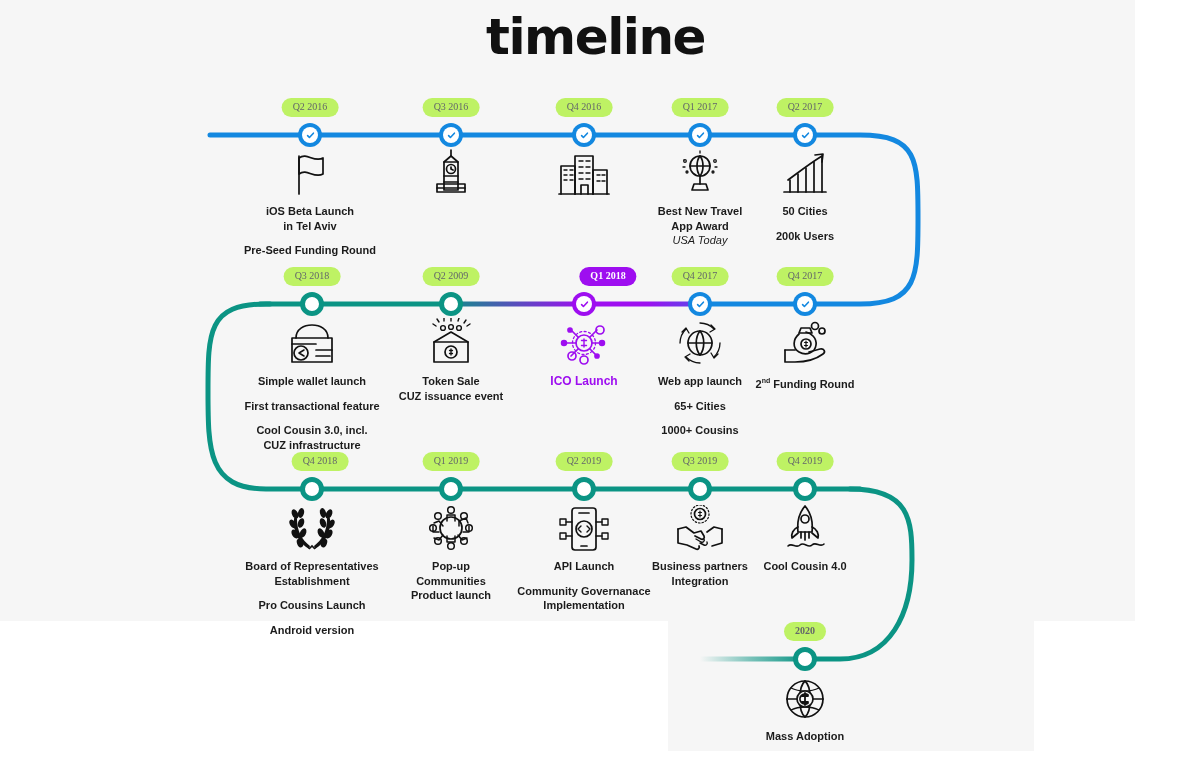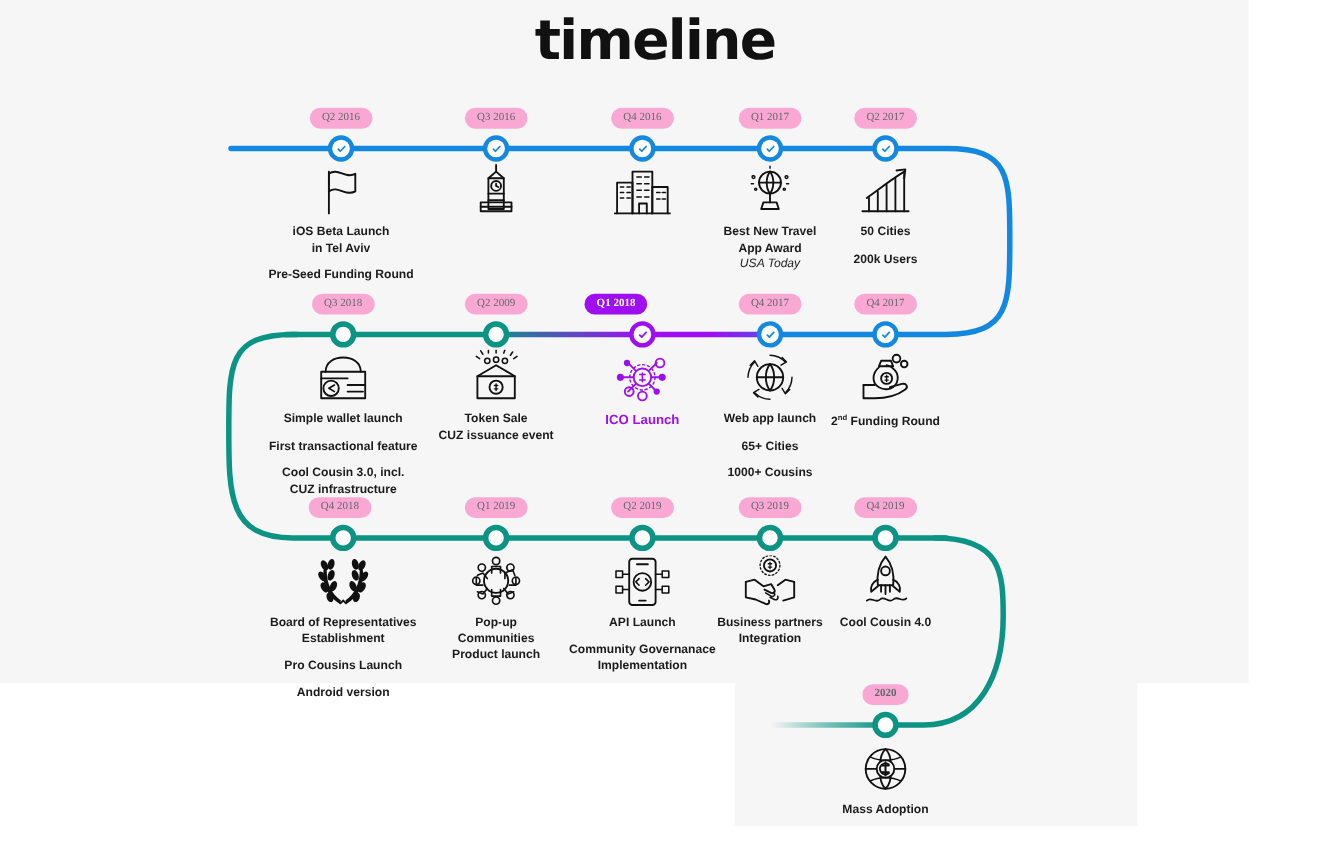--- a/index.html
+++ b/index.html
@@ -27,21 +27,21 @@
   .node{position:absolute;width:24px;height:24px;margin-left:-12px;margin-top:-12px;
         border-radius:50%;box-sizing:border-box;z-index:4;}
   .node.filled{background:#1388e0;display:flex;align-items:center;justify-content:center;}
   .node.filled .inner{width:16px;height:16px;border-radius:50%;background:#ffffff;
         display:flex;align-items:center;justify-content:center;}
   .node.filled .inner svg{display:block;}
   .node.hollow{background:#ffffff;border:5px solid #0b9484;}
 
   
   .pill{position:absolute;transform:translateX(-50%);
-        background:#f9a8d4;color:#63666a;border-radius:11px;
+        background:#bef264;color:#63666a;border-radius:11px;
         padding:3px 11px 4px;font-size:10px;line-height:12px;white-space:nowrap;
         font-family:"Liberation Serif","DejaVu Serif",serif;z-index:5;}
   .pill.highlight{background:#9e0ef0;color:#ffffff;font-weight:bold;}
 
   
   .milestone{position:absolute;transform:translateX(-50%);width:160px;text-align:center;z-index:3;}
   .m-icon{height:48px;display:flex;align-items:flex-end;justify-content:center;margin-bottom:6px;}
   .m-icon svg{display:block;}
   .m-lines{display:block;}
   .m-line{font-size:11px;line-height:14.5px;font-weight:bold;color:#1b1b1b;white-space:nowrap;}
@@ -258,21 +258,21 @@
                 <path d="M10 8 l-3 -2 M41 8 l3 -2"></path>
               </g>
             </g>
           </svg>
         </div>
         <div class="m-lines">
           <div class="m-line">Token Sale</div>
           <div class="m-line">CUZ issuance event</div>
         </div>
       </div>
-      <div class="pill highlight" style="left:560px;top:267px;">Q1 2018</div>
+      <div class="pill highlight" style="left:608px;top:267px;">Q1 2018</div>
       <div class="node filled" style="left:584px;top:304px;background:#9e0ef0;">
         <span class="inner">
           <svg width="11" height="11" viewBox="0 0 11 11">
             <path d="M2.6 5.6 L4.4 7.5 L8.4 3.2" fill="none" stroke="#9e0ef0" stroke-width="1.6" stroke-linecap="round" stroke-linejoin="round"></path>
           </svg>
         </span>
       </div>
       <div class="milestone" style="left:584px;top:320px;">
         <div class="m-icon">
           <svg width="56" height="50" viewBox="0 0 56 50">
@@ -348,21 +348,21 @@
               <circle cx="43" cy="11" r="3"></circle>
               <path d="M6 30 L6 42 L16 42 C26 42 36 40 44 34 C47 32 45 28 41 29 L30 32"></path>
               <path d="M6 30 L16 30"></path>
             </g>
           </svg>
         </div>
         <div class="m-lines">
           <div class="m-line">2<sup>nd</sup> Funding Round</div>
         </div>
       </div>
-      <div class="pill" style="left:309px;top:452px;">Q4 2018</div>
+      <div class="pill" style="left:320px;top:452px;">Q4 2018</div>
       <div class="node hollow" style="left:312px;top:489px;"></div>
       <div class="milestone" style="left:312px;top:505px;">
         <div class="m-icon">
           <svg width="54" height="48" viewBox="0 0 54 48">
             <g fill="#111">
               <path d="M24 44 C14 38 8 28 9 14 C9 12 12 12 12 14 C12 26 17 35 25 41 Z"></path>
               <path d="M30 44 C40 38 46 28 45 14 C45 12 42 12 42 14 C42 26 37 35 29 41 Z"></path>
               <g>
                 <ellipse cx="10" cy="9" rx="3" ry="5" transform="rotate(-25 10 9)"></ellipse>
                 <ellipse cx="16" cy="8" rx="3" ry="5" transform="rotate(15 16 8)"></ellipse>

